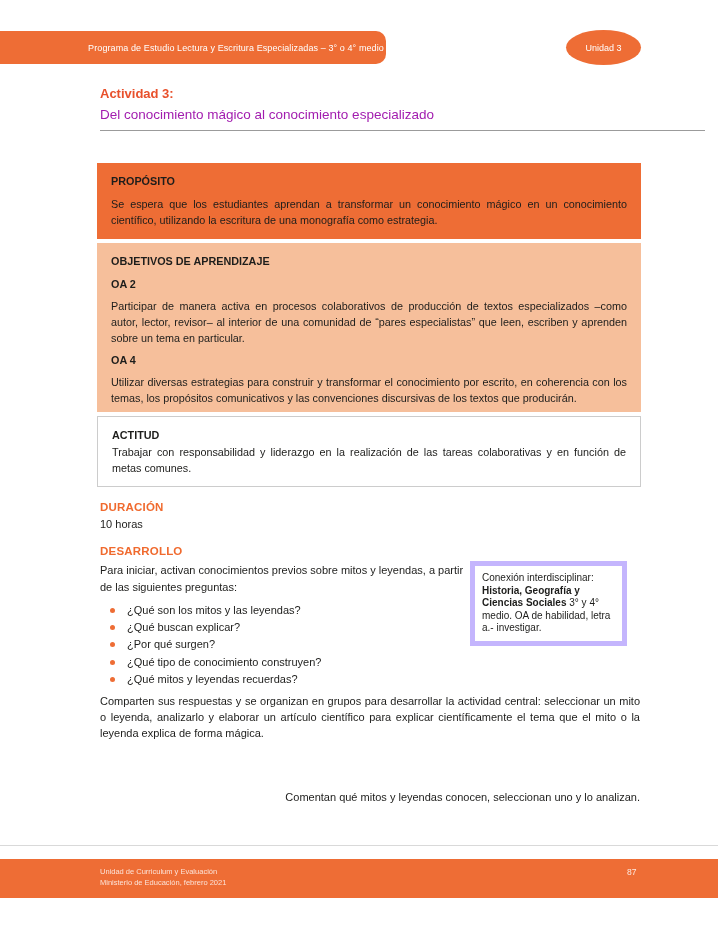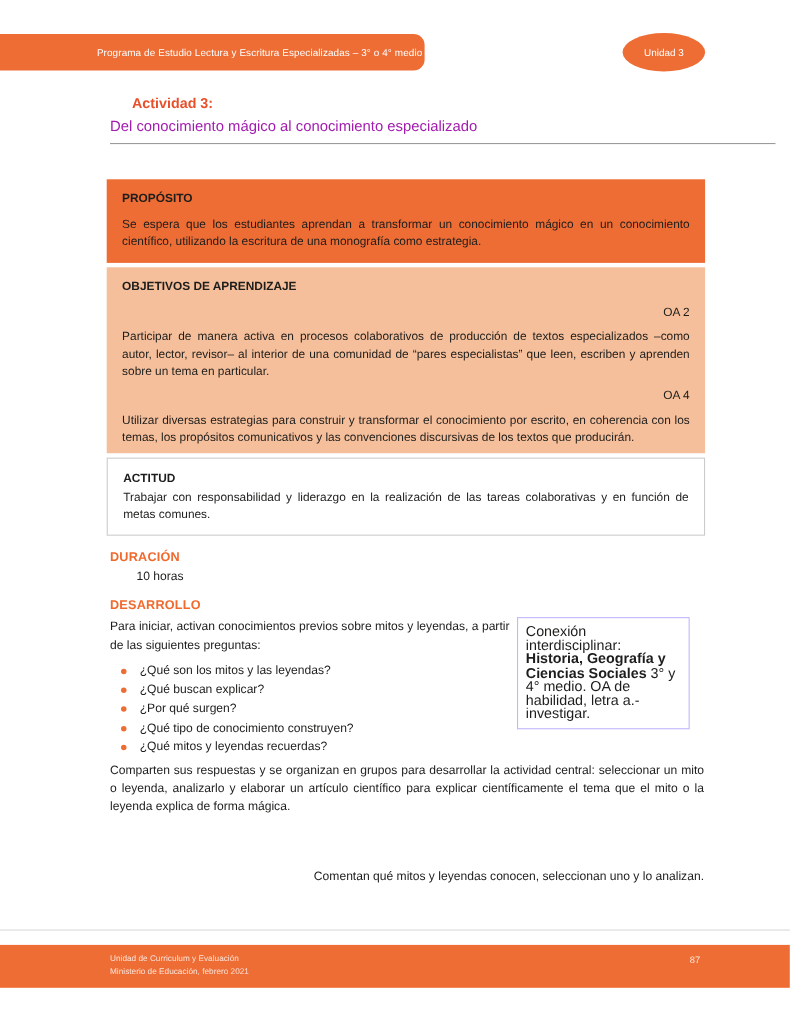--- a/index.html
+++ b/index.html
@@ -43,21 +43,20 @@
     font-size: 9px;
     display: flex; align-items: center; justify-content: center;
   }
 
   
   .activity-title {
     position: absolute;
     left: 100px; top: 86px;
     font-size: 13px; font-weight: bold;
     color: #e8502b;
-    margin-left: 20px;
   }
   .activity-subtitle {
     position: absolute;
     left: 100px; top: 107px;
     font-size: 13.5px; font-weight: normal;
     color: #a21caf;
   }
   .title-rule {
     position: absolute;
     left: 100px; top: 130px;
@@ -73,52 +72,51 @@
     padding: 10px 14px;
     font-size: 10.8px;
     line-height: 16px;
   }
   .box p { text-align: justify; }
   .box-heading { font-weight: bold; margin-bottom: 7px; }
   .box-proposito { top: 163px; height: 76px; background: #ee6d35; }
   .box-objetivos { top: 243px; height: 169px; background: #f6bf9b; }
   .box-actitud   { top: 416px; height: 71px; background: #ffffff; border: 1px solid #cccccc; }
   .box-actitud .box-heading { margin-bottom: 1px; }
-  .oa-code { font-weight: normal; margin: 6px 0 6px 0; text-align: right; }
+  .oa-code { font-weight: bold; margin: 6px 0 6px 0; }
 
   
   .sec-heading {
     position: absolute;
     left: 100px;
     font-size: 11.5px; font-weight: bold;
     color: #f06a2e;
     letter-spacing: 0.2px;
   }
   .duracion-heading { top: 501px; }
   .duracion-value {
     position: absolute; left: 100px; top: 518px;
     font-size: 11px;
-    margin-left: 24px;
   }
   .desarrollo-heading { top: 545px; }
   .desarrollo-intro {
     position: absolute; left: 100px; top: 562px;
     width: 368px;
     font-size: 11px; line-height: 17px;
   }
 
   
   .sidebox {
     position: absolute;
     left: 470px; top: 561px;
     width: 157px;
-    border: 1px solid #c4b5fd;
+    border: 5px solid #c4b5fd;
     background: #ffffff;
     padding: 6px 7px;
-    font-size: 13px; line-height: 12.5px;
+    font-size: 10px; line-height: 12.5px;
   }
 
   
   .questions {
     position: absolute;
     left: 110px; top: 602px;
     list-style: none;
     font-size: 11px;
   }
   .questions li {

